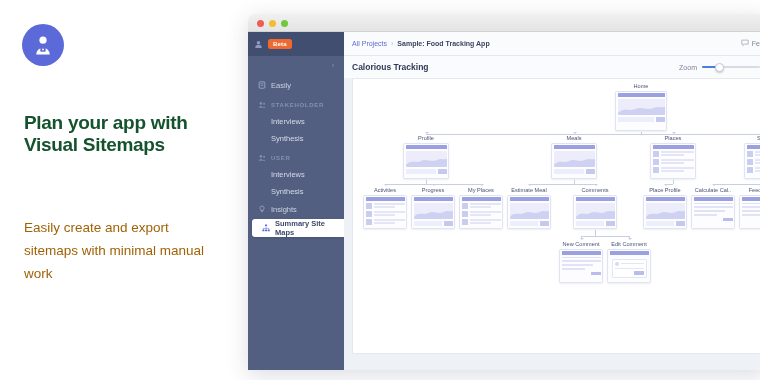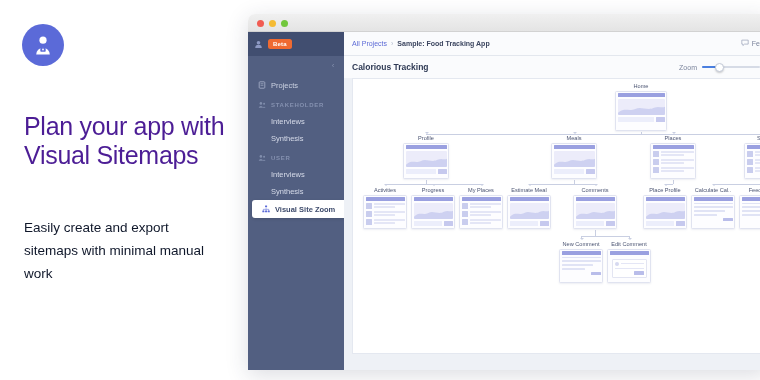--- a/index.html
+++ b/index.html
@@ -14,26 +14,26 @@
   
   #promo { position:absolute; left:0; top:0; width:250px; height:380px; background:#fff; }
   #logo {
     position:absolute; left:22px; top:24px; width:42px; height:42px;
     border-radius:50%; background:#5b6ad8;
     display:flex; align-items:center; justify-content:center;
   }
   #logo svg { display:block; }
   #promo-title {
     position:absolute; left:24px; top:112px; width:210px;
-    font-size:25px; font-weight:normal; line-height:1.17; color:#4c1d95;
+    font-size:19px; font-weight:bold; line-height:1.17; color:#14532d;
     letter-spacing:-0.3px;
   }
   #promo-sub {
     position:absolute; left:24px; top:216px; width:200px;
-    font-size:13.5px; line-height:1.72; color:#0f172a; font-weight:400;
+    font-size:13.5px; line-height:1.72; color:#a16207; font-weight:400;
   }
 
   
   #window {
     position:absolute; left:248px; top:14px; width:520px; height:356px;
     background:#fff; border-radius:7px 0 0 0;
     box-shadow: 0 5px 22px rgba(40,50,80,0.17);
     overflow:hidden;
   }
   #titlebar {
@@ -219,21 +219,21 @@
         <div id="nav">
 
           <div class="nav-item">
             <span class="ico">
               <svg width="8" height="8" viewBox="0 0 10 10">
                   <rect x="1.5" y="1" width="7" height="8" rx="1" fill="none" stroke="#aab3cb" stroke-width="1"></rect>
                   <line x1="3.2" y1="3.4" x2="6.8" y2="3.4" stroke="#aab3cb" stroke-width="0.8"></line>
                   <line x1="3.2" y1="5.4" x2="6.8" y2="5.4" stroke="#aab3cb" stroke-width="0.8"></line>
                 </svg>
             </span>
-            <span>Projects</span>
+            <span>Easily</span>
           </div>
 
           <div class="nav-section">
             <span class="ico">
               <svg width="8" height="8" viewBox="0 0 10 10">
                   <circle cx="3.6" cy="3" r="1.6" fill="#818ead"></circle>
                   <path d="M0.9 8.4 a2.8 2.8 0 0 1 5.4 0 z" fill="#818ead"></path>
                   <circle cx="7.6" cy="3.4" r="1.2" fill="#818ead"></circle>
                   <path d="M5.8 8.4 a2 2 0 0 1 3.6 0 z" fill="#818ead"></path>
                 </svg>
@@ -260,33 +260,42 @@
             <span>USER</span>
           </div>
 
           <div class="nav-sub">
             <span>Interviews</span>
           </div>
           <div class="nav-sub">
             <span>Synthesis</span>
           </div>
 
+          <div class="nav-item">
+            <span class="ico">
+              <svg width="8" height="8" viewBox="0 0 10 10">
+                  <path d="M5 1.2 a2.6 2.6 0 0 1 1.6 4.6 v1 h-3.2 v-1 A2.6 2.6 0 0 1 5 1.2z" fill="none" stroke="#aab3cb" stroke-width="0.9"></path>
+                  <line x1="3.9" y1="8.3" x2="6.1" y2="8.3" stroke="#aab3cb" stroke-width="0.9"></line>
+                </svg>
+            </span>
+            <span>Insights</span>
+          </div>
 
 
           <div class="nav-item active">
             <span class="ico">
               <svg width="8" height="8" viewBox="0 0 10 10">
                   <rect x="3.8" y="0.6" width="2.6" height="2" rx="0.4" fill="#5b6ad8"></rect>
                   <rect x="0.4" y="7" width="2.6" height="2" rx="0.4" fill="#5b6ad8"></rect>
                   <rect x="3.8" y="7" width="2.6" height="2" rx="0.4" fill="#5b6ad8"></rect>
                   <rect x="7.1" y="7" width="2.6" height="2" rx="0.4" fill="#5b6ad8"></rect>
                   <path d="M5.1 2.6 v2 M1.7 7 v-1.6 h6.7 V7 M5.1 5.4 v1.6" fill="none" stroke="#5b6ad8" stroke-width="0.7"></path>
                 </svg>
             </span>
-            <span>Visual Site Zoom</span>
+            <span>Summary Site Maps</span>
           </div>
 
         </div>
       </div>
 
       <div id="main">
 
         <div id="topbar">
           <div id="breadcrumb">
             <span class="bc-link">All Projects</span>

